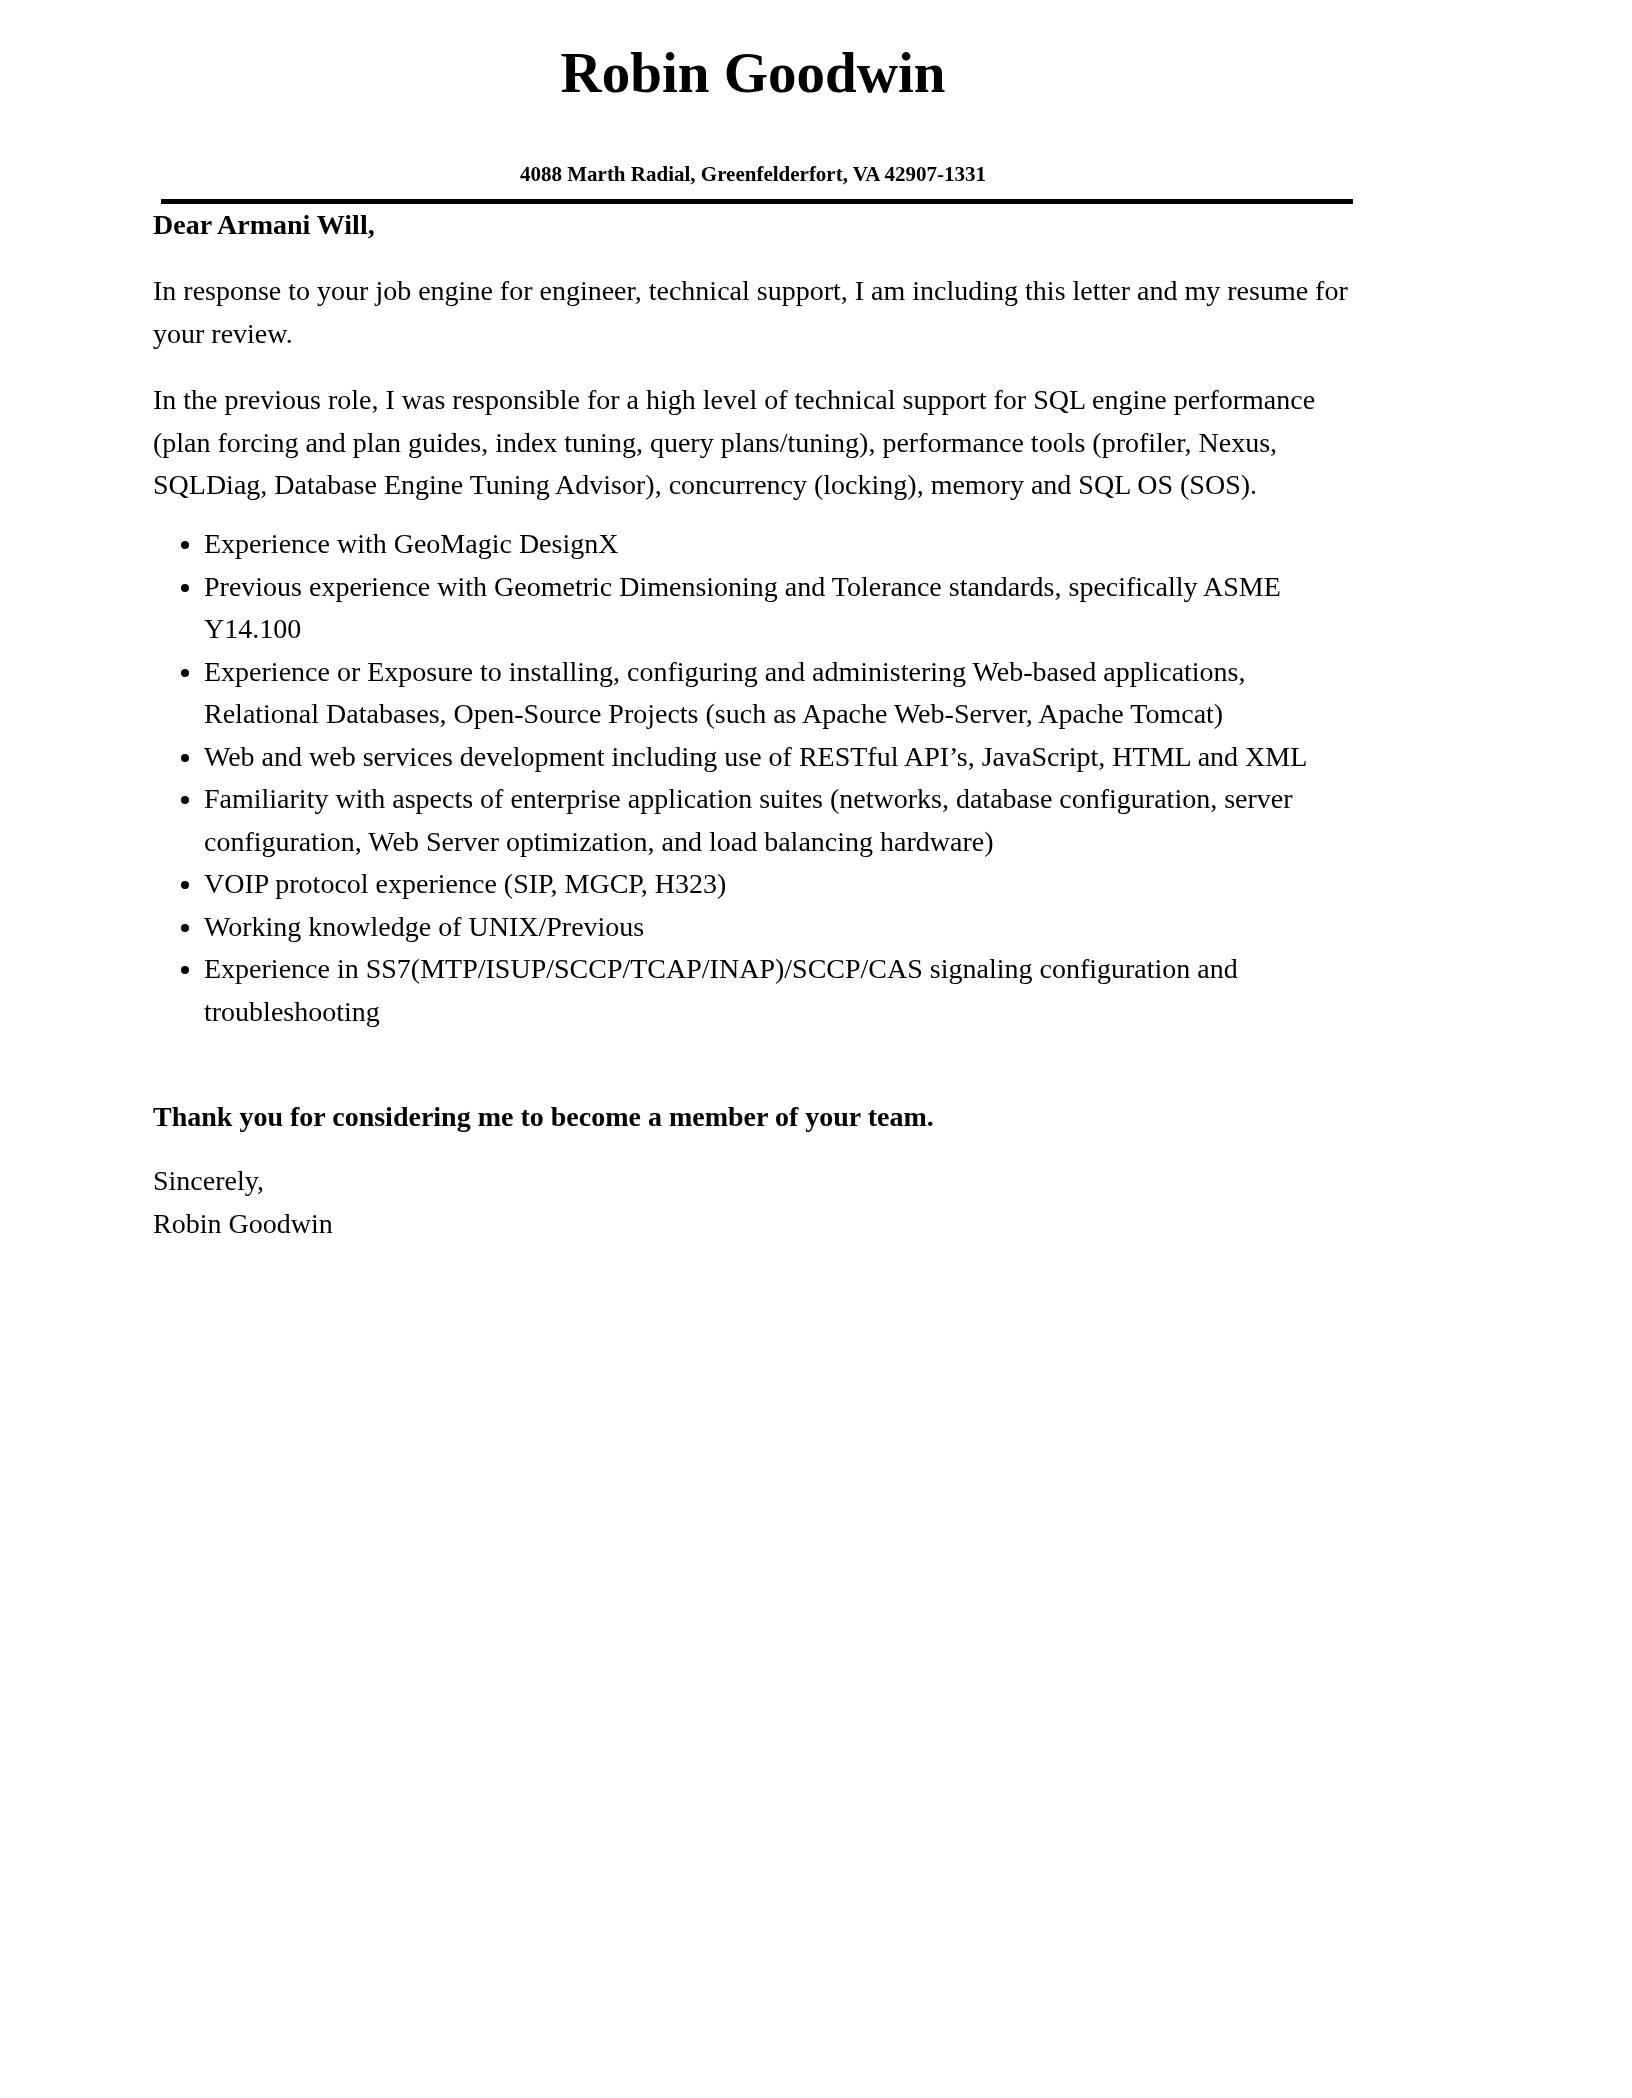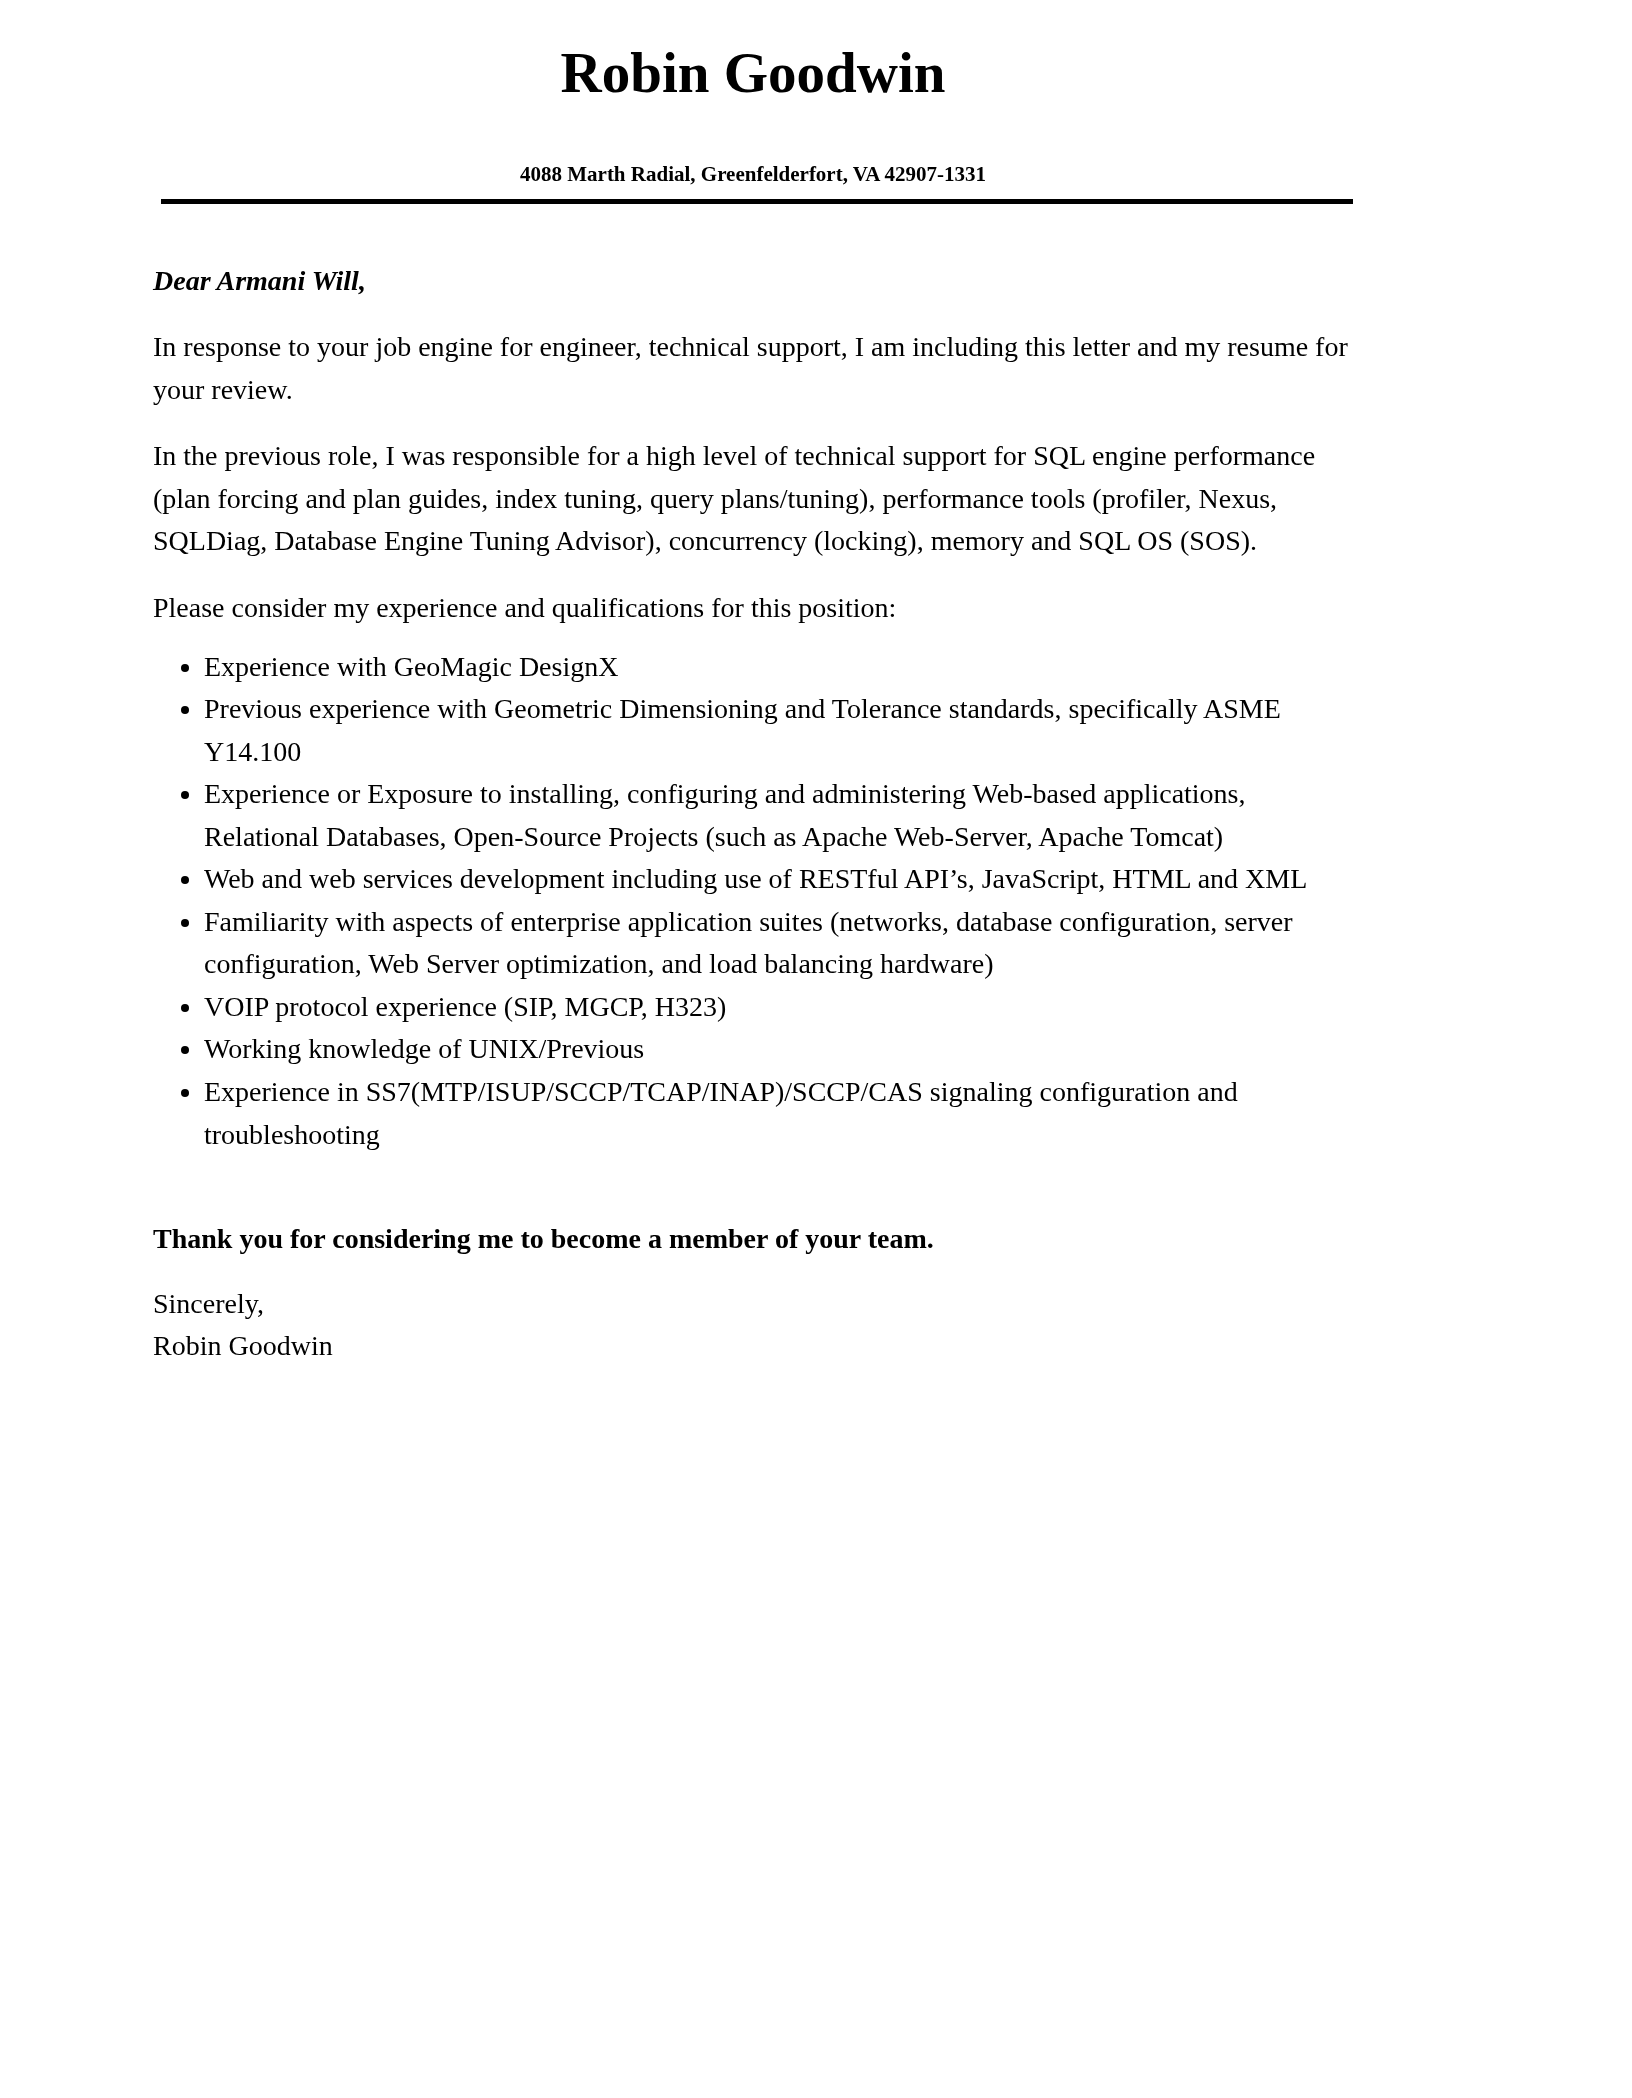--- a/index.html
+++ b/index.html
@@ -34,22 +34,20 @@
     margin-top: 56px;
     line-height: 1.2;
   }
   .header-divider {
     border: none;
     border-top: 5px solid #000000;
     margin: 12px 0 0 8px;
   }
   .salutation {
     font-weight: bold;
-    margin-top: 56px;
-    font-style: italic;
   }
   .para {
     margin: 24px 0 0 0;
   }
   ul.qualifications {
     margin: 16px 0 0 0;
     padding-left: 51px;
   }
   ul.qualifications li {
     margin: 0;
@@ -76,21 +74,20 @@
     <div class="applicant-address">4088 Marth Radial, Greenfelderfort, VA 42907-1331</div>
     <hr class="header-divider">
   </header>
 
   <div class="salutation">Dear Armani Will,</div>
 
   <p class="para">In response to your job engine for engineer, technical support, I am including this letter and my resume for your review.</p>
 
   <p class="para">In the previous role, I was responsible for a high level of technical support for SQL engine performance (plan forcing and plan guides, index tuning, query plans/tuning), performance tools (profiler, Nexus, SQLDiag, Database Engine Tuning Advisor), concurrency (locking), memory and SQL OS (SOS).</p>
 
-  <p class="para">Please consider my experience and qualifications for this position:</p>
 
   <ul class="qualifications">
     <li>Experience with GeoMagic DesignX</li>
     <li>Previous experience with Geometric Dimensioning and Tolerance standards, specifically ASME Y14.100</li>
     <li>Experience or Exposure to installing, configuring and administering Web-based applications, Relational Databases, Open-Source Projects (such as Apache Web-Server, Apache Tomcat)</li>
     <li>Web and web services development including use of RESTful API’s, JavaScript, HTML and XML</li>
     <li>Familiarity with aspects of enterprise application suites (networks, database configuration, server configuration, Web Server optimization, and load balancing hardware)</li>
     <li>VOIP protocol experience (SIP, MGCP, H323)</li>
     <li>Working knowledge of UNIX/Previous</li>
     <li>Experience in SS7(MTP/ISUP/SCCP/TCAP/INAP)/SCCP/CAS signaling configuration and troubleshooting</li>

